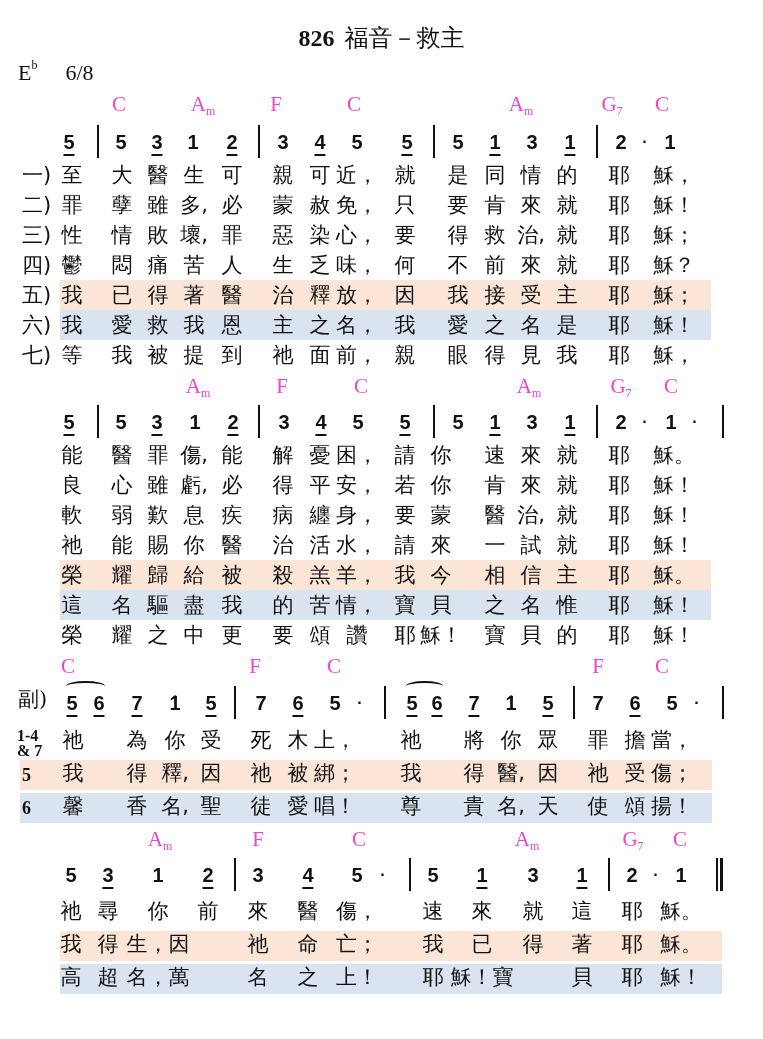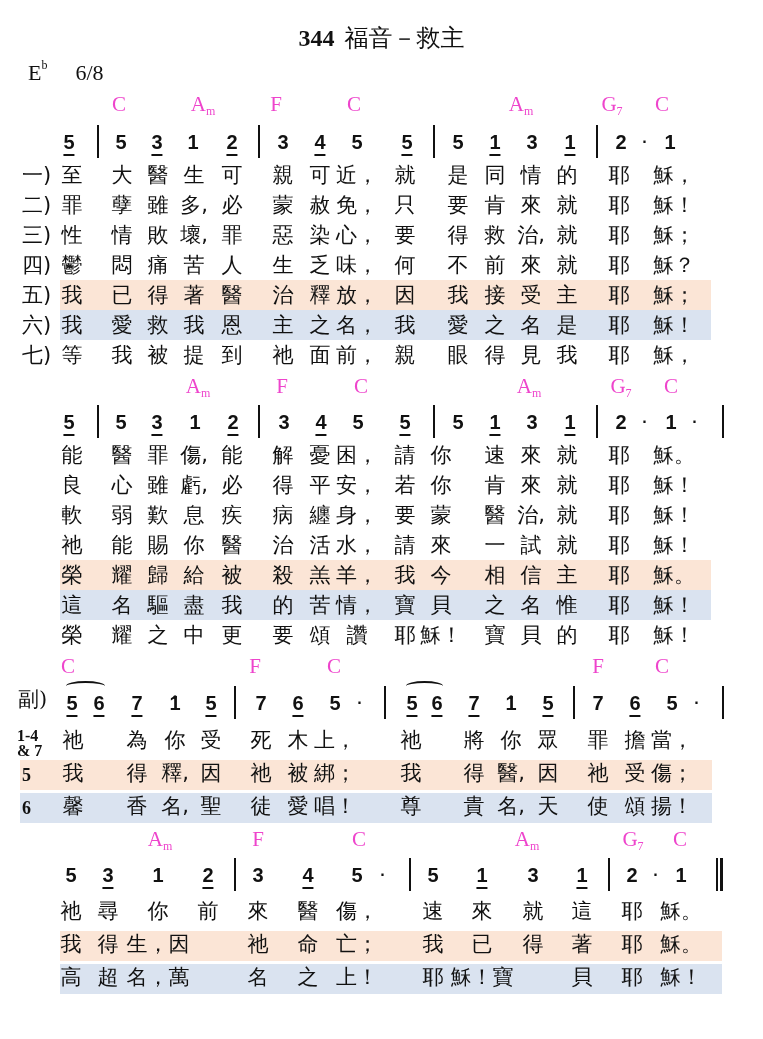--- a/index.html
+++ b/index.html
@@ -2,21 +2,21 @@
 <html><head>
 <meta charset="utf-8">
 <style>
   html, body { margin:0; padding:0; background:#ffffff; }
   body { width:763px; height:1039px; position:relative; overflow:hidden;
          font-family: "DejaVu Sans", sans-serif; color:#111; }
   .abs { position:absolute; }
   .title { left:0; width:763px; top:22px; text-align:center; font-family:"Liberation Serif", serif;
            font-size:24px; font-weight:bold; }
   .title .cn { font-family:"DejaVu Sans", sans-serif; font-weight:normal; margin-left:10px; }
-  .key { left:18px; top:60px; font-family:"Liberation Serif", serif; font-size:22px;margin-left:10px; }
+  .key { left:18px; top:60px; font-family:"Liberation Serif", serif; font-size:22px; }
   .key sup { font-size:12px; vertical-align:top; position:relative; top:-2px; }
   .key .meter { margin-left:28px; }
   .chord { font-family:"Liberation Serif", serif; font-size:21px; color:#ee44cc; transform:translateX(-50%); white-space:nowrap; }
   .chord sub { font-size:12px; vertical-align:baseline; position:relative; top:4px; }
   .note { font-family:"Liberation Sans", sans-serif; font-weight:bold; font-size:20px; transform:translateX(-50%);
           text-align:center; line-height:22px; }
   .note.u { border-bottom:2px solid #111; padding-bottom:1px; }
   .note .hd { position:absolute; left:50%; top:-6px; transform:translateX(-50%); font-size:12px; }
   .dot { font-family:"Liberation Sans", sans-serif; font-weight:bold; font-size:16px; transform:translateX(-50%); }
   .bar { width:2px; background:#111; }
@@ -28,21 +28,21 @@
   .band.blue { background:#dae3f0; }
   .lyr { font-family:"DejaVu Sans", sans-serif; font-size:21px; line-height:30px; transform:translateX(-50%); white-space:nowrap; }
   .vlabel { font-family:"DejaVu Sans", sans-serif; font-size:21px; line-height:30px; }
   .clabel { font-family:"Liberation Serif", serif; font-weight:bold; font-size:18px; line-height:18px; }
   .slur { border-top:2px solid #111; border-radius:50% 50% 0 0; height:8px; }
 </style>
 </head>
 <body>
 
 <div class="abs title">
-  <span>344</span><span class="cn">福音－救主</span>
+  <span>826</span><span class="cn">福音－救主</span>
 </div>
 <div class="abs key">
   <span>E</span><sup>b</sup><span class="meter">6/8</span>
 </div>
 
 <div id="score">
     <div class="abs chord" style="left: 119px; top: 92px;"><span>C</span></div>
     <div class="abs chord" style="left: 203px; top: 92px;"><span>A</span><sub>m</sub></div>
     <div class="abs chord" style="left: 276px; top: 92px;"><span>F</span></div>
     <div class="abs chord" style="left: 354px; top: 92px;"><span>C</span></div>

